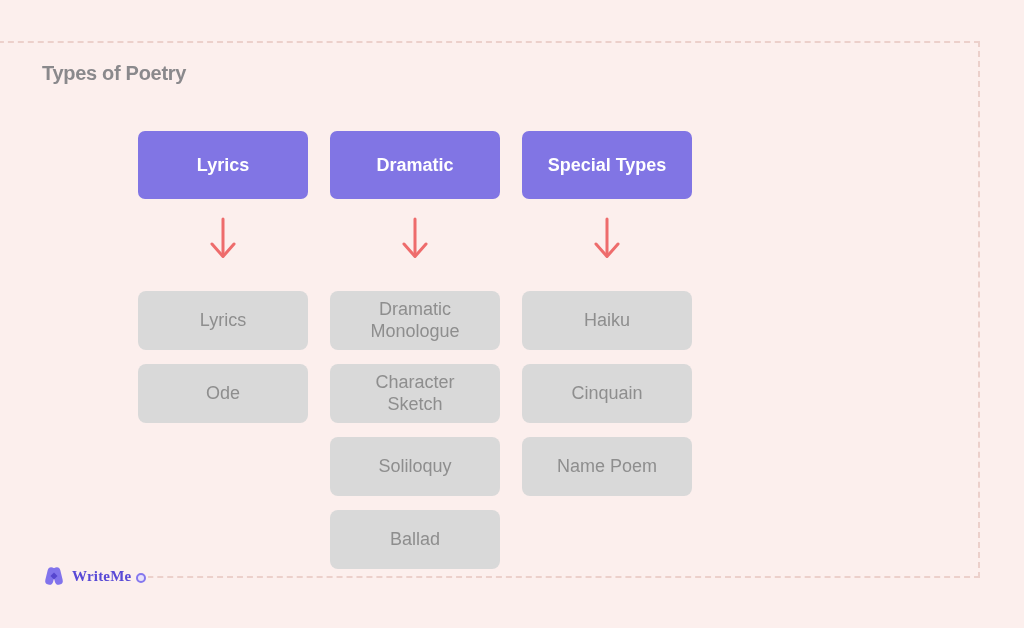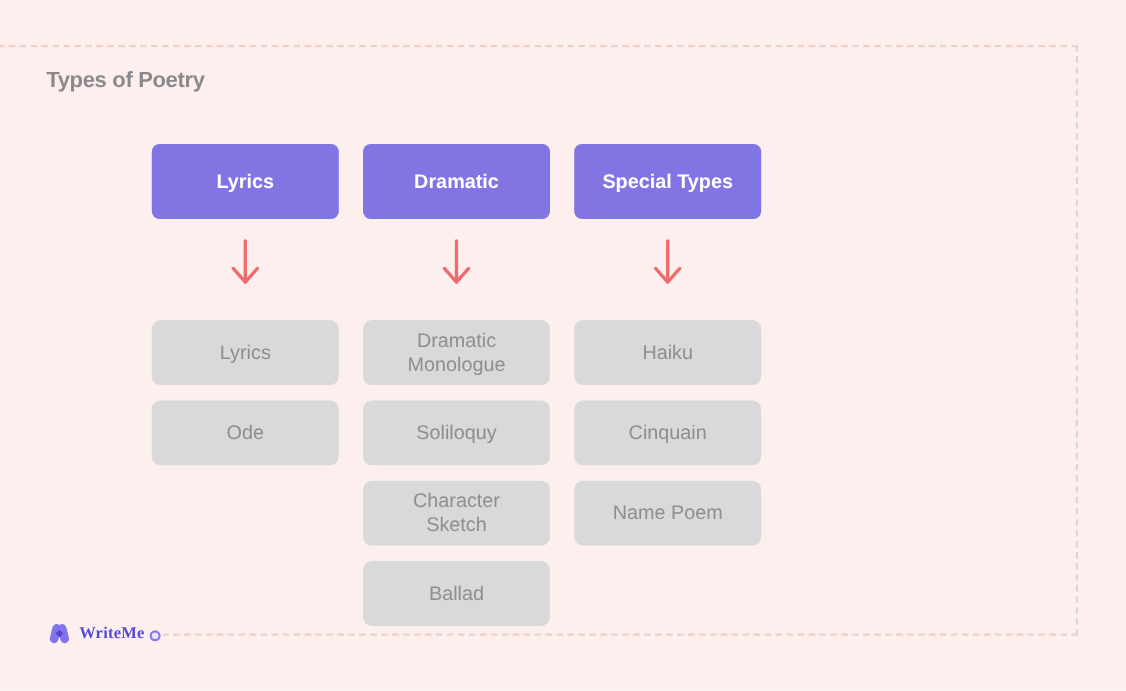--- a/index.html
+++ b/index.html
@@ -120,23 +120,23 @@
     <div class="col">
       <div class="col-header">Dramatic</div>
       <div class="arrow-zone">
         <svg width="30" height="46" viewBox="0 0 30 46" fill="none" stroke="currentColor" stroke-width="3" stroke-linecap="round" stroke-linejoin="round">
           <path d="M15 4 V40"></path>
             <path d="M4 29 L15 41.5 L26 29"></path>
         </svg>
       </div>
       <div class="item">Dramatic
 Monologue</div>
-      <div class="item">Soliloquy</div>
       <div class="item">Character
 Sketch</div>
+      <div class="item">Soliloquy</div>
       <div class="item">Ballad</div>
     </div>
 
     <div class="col">
       <div class="col-header">Special Types</div>
       <div class="arrow-zone">
         <svg width="30" height="46" viewBox="0 0 30 46" fill="none" stroke="currentColor" stroke-width="3" stroke-linecap="round" stroke-linejoin="round">
           <path d="M15 4 V40"></path>
             <path d="M4 29 L15 41.5 L26 29"></path>
         </svg>

